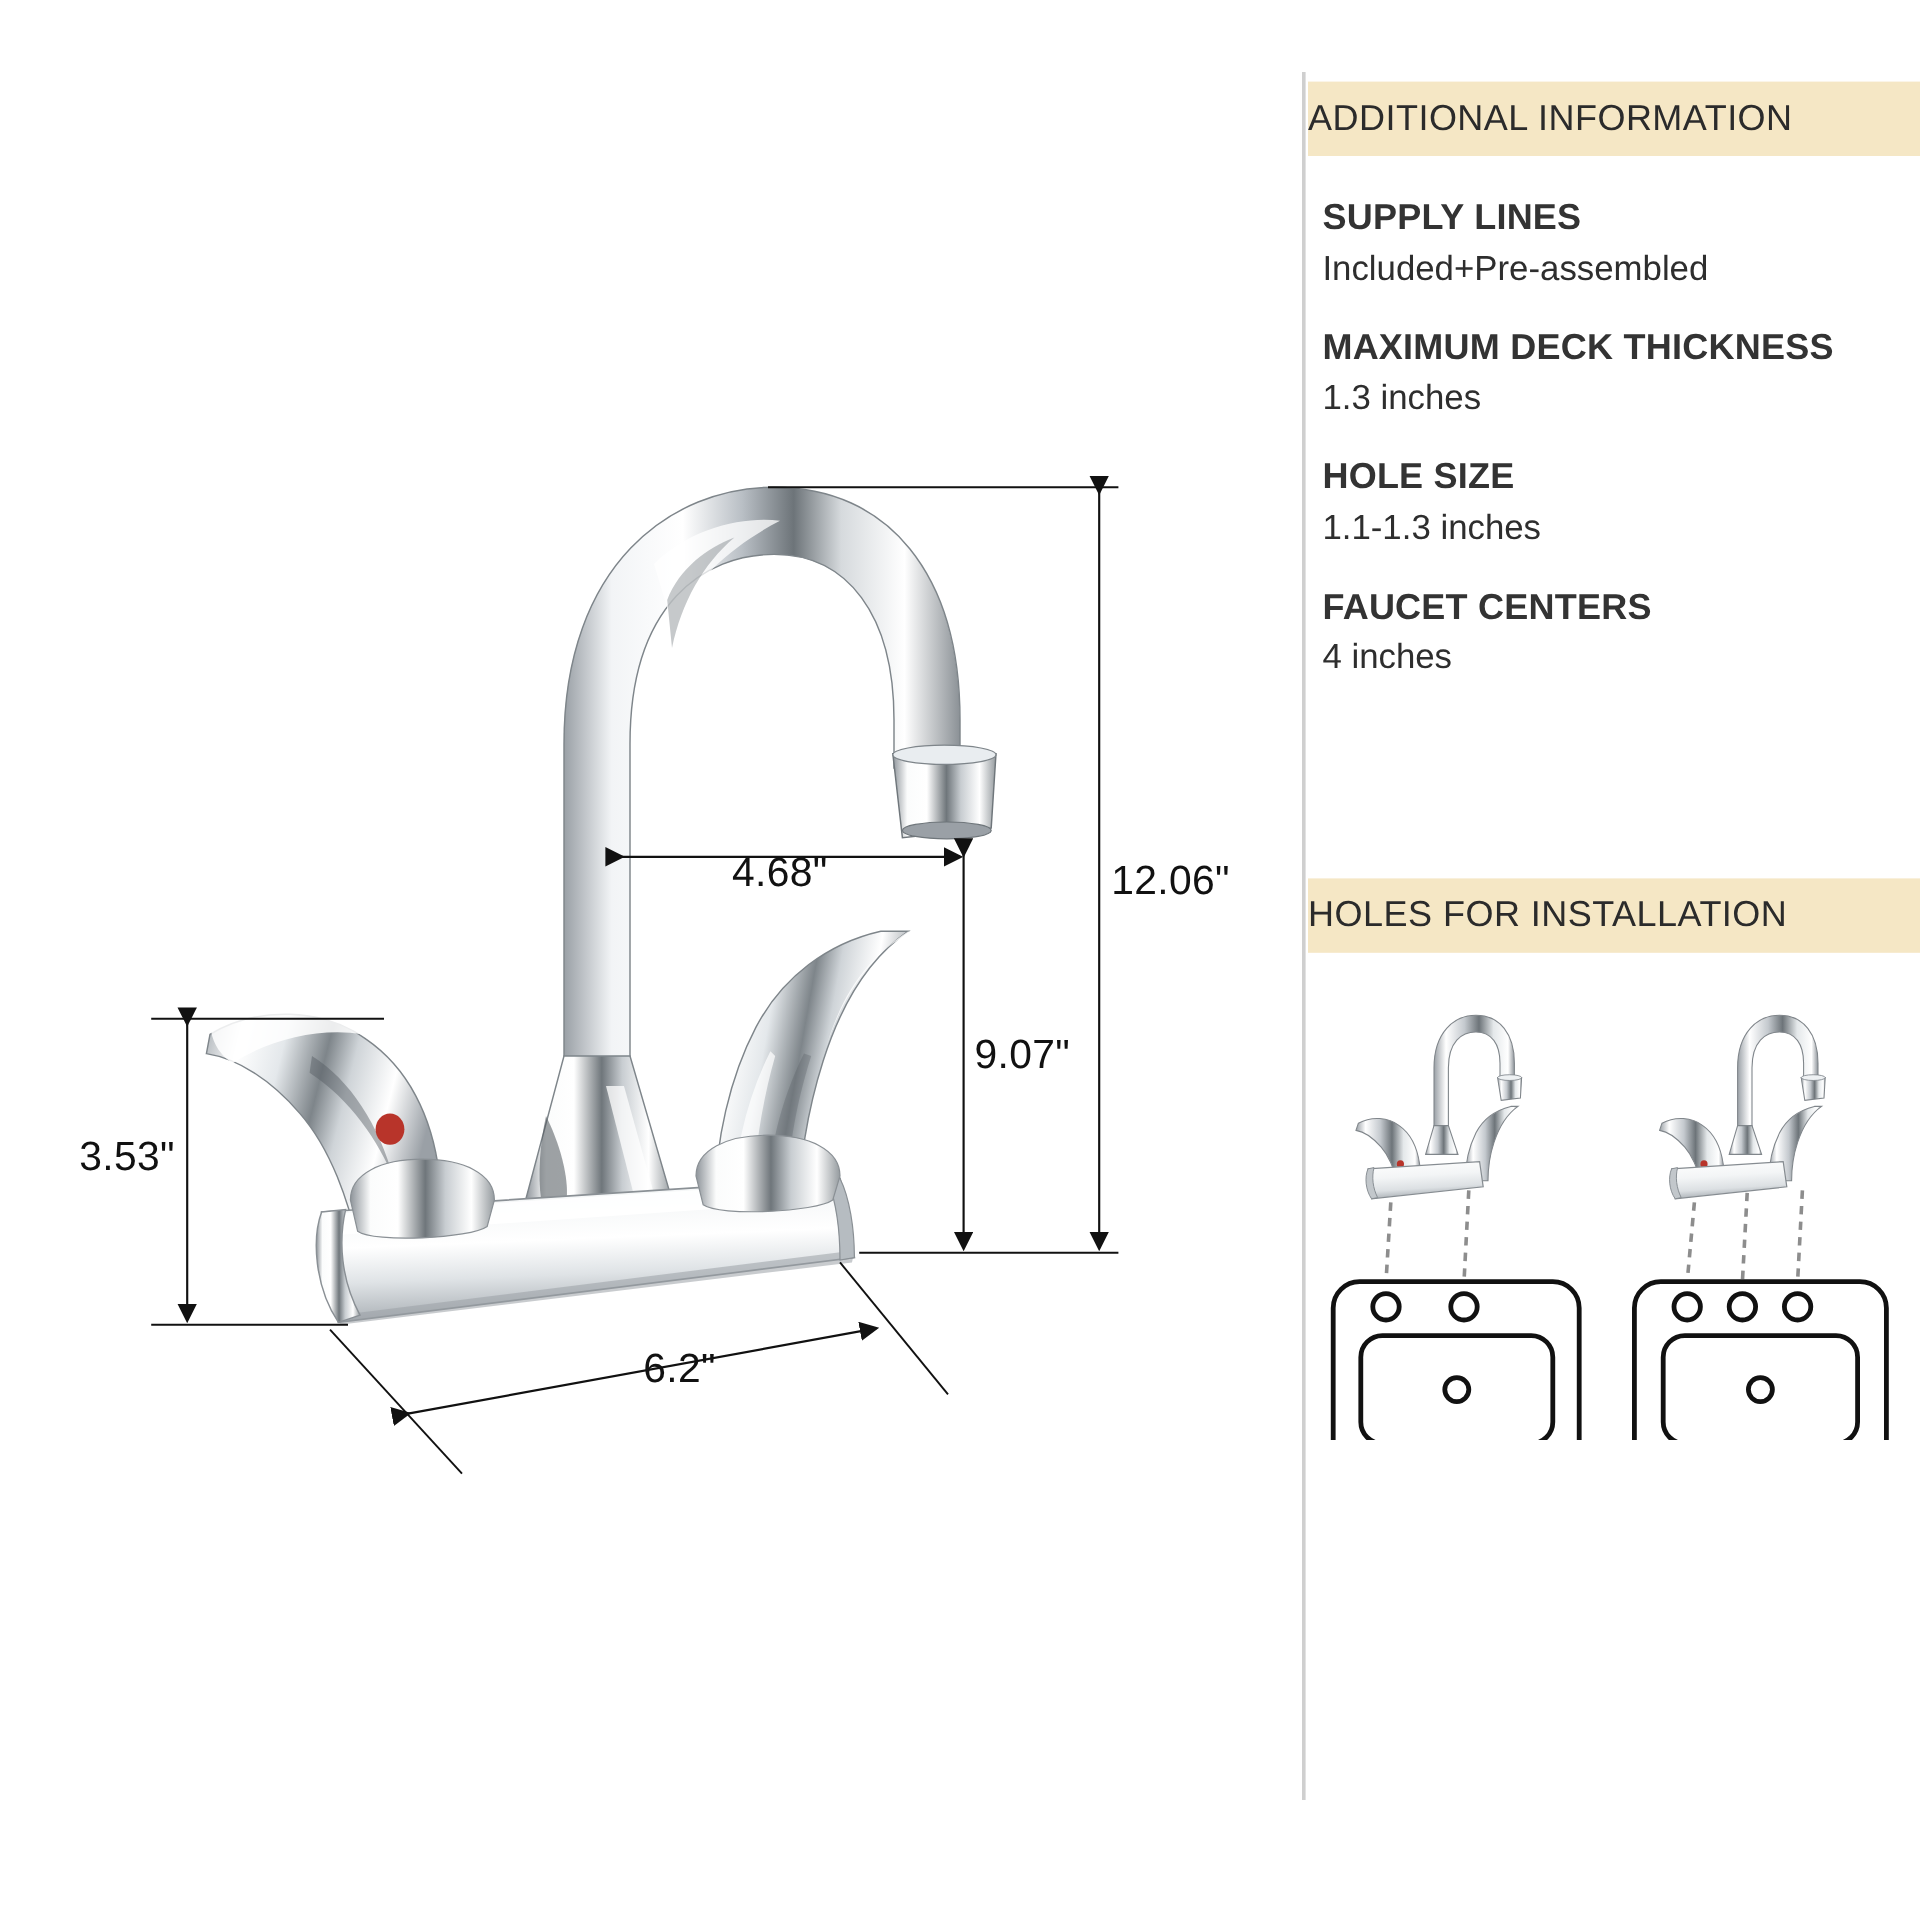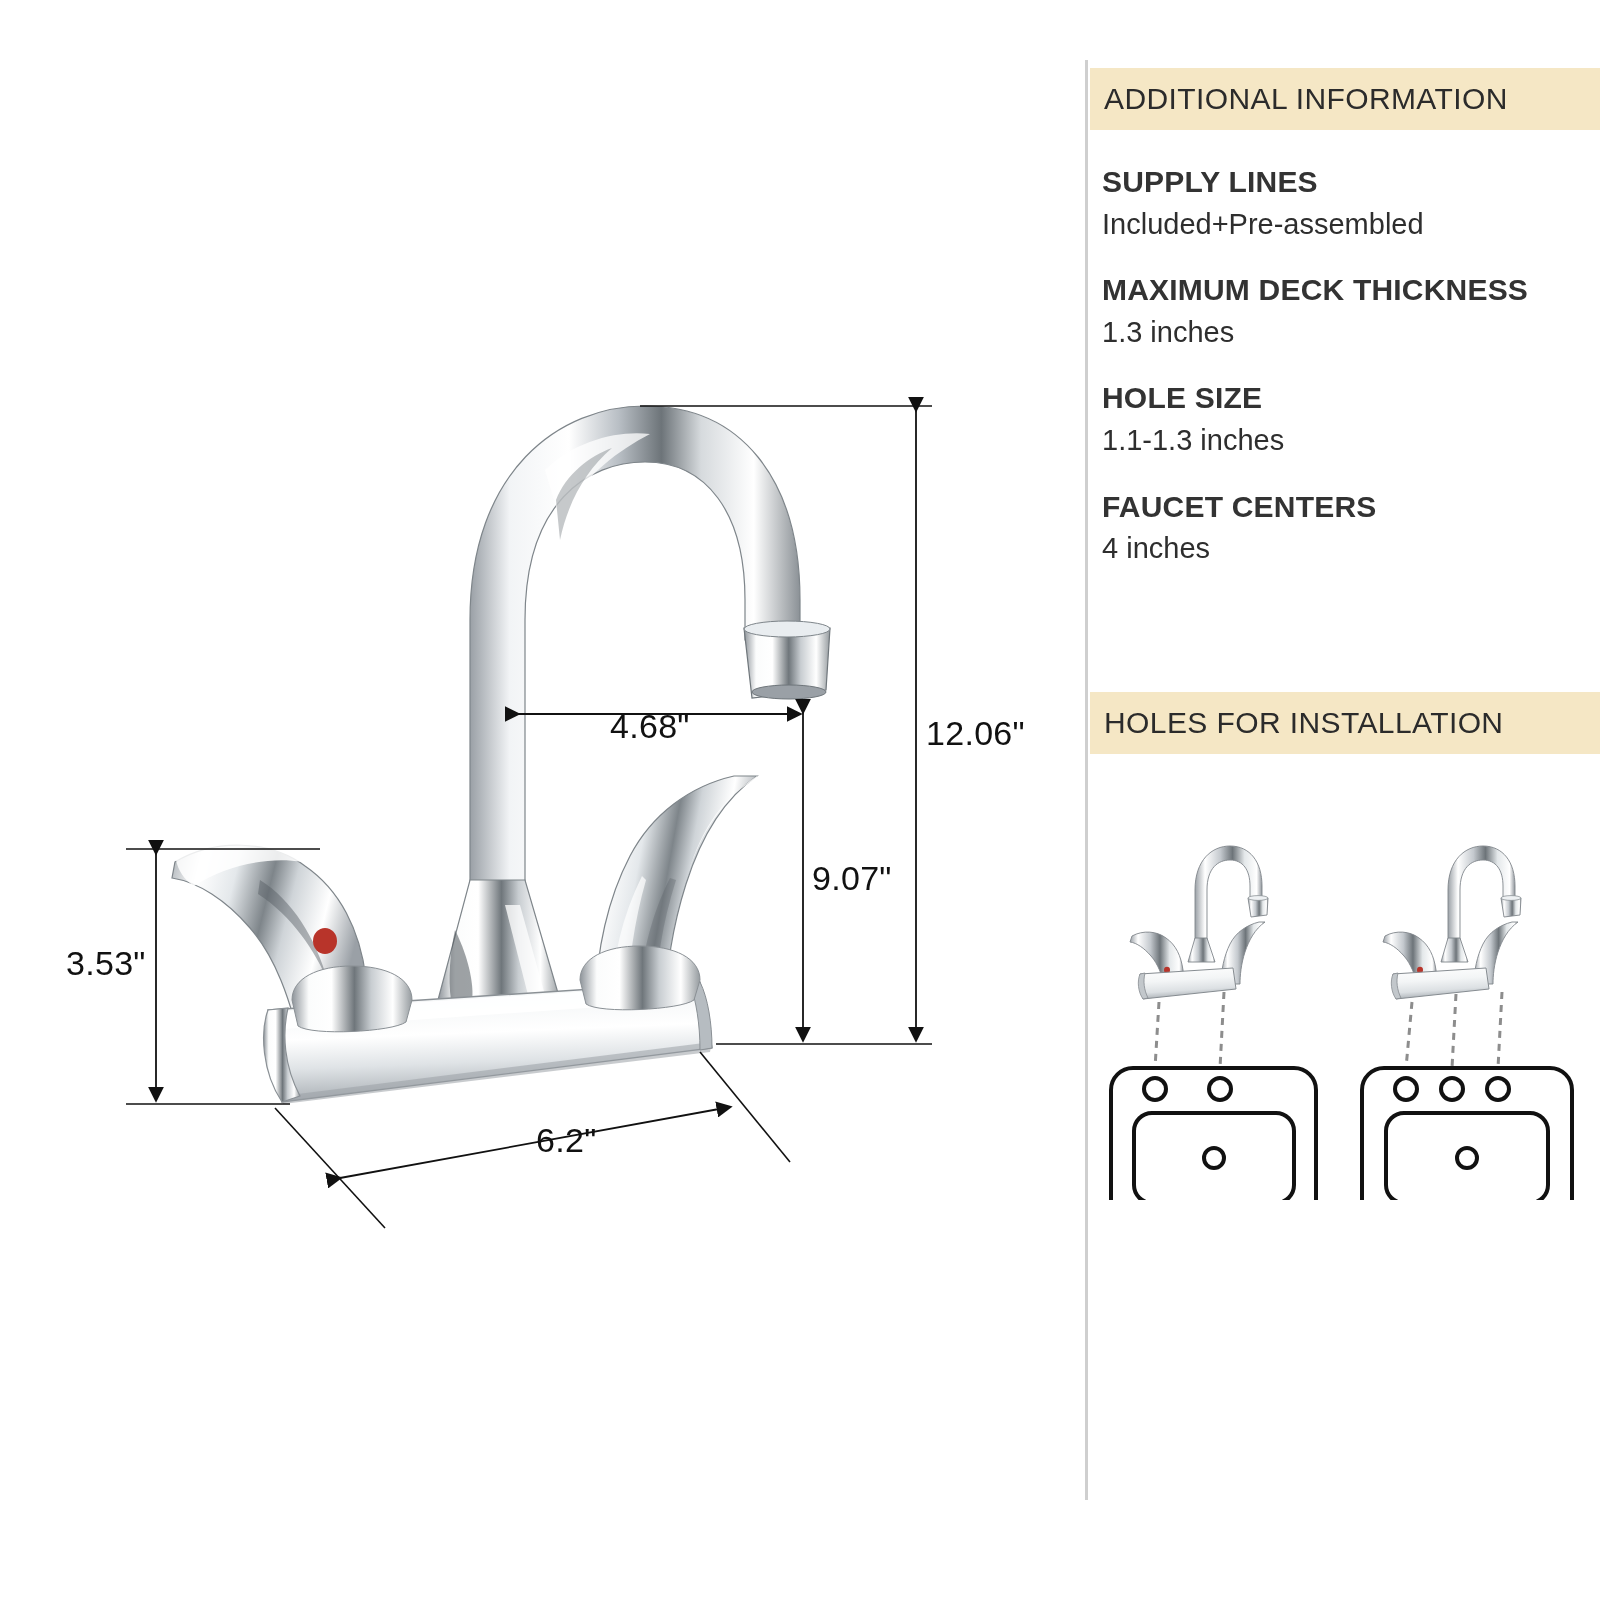--- a/index.html
+++ b/index.html
@@ -56,31 +56,30 @@
   }
   .section-banner {
     position: absolute;
     left: 0;
     width: 510px;
     height: 62px;
     background: #f5e7c5;
     display: flex;
     align-items: center;
     box-sizing: border-box;
-    padding-left: 14px;
   }
   .section-banner-label {
     font-size: 30px;
     font-weight: 400;
     color: #2b2b2b;
     letter-spacing: 0.4px;
     white-space: nowrap;
   }
   #banner-additional-information { top: 68px; }
-  #banner-holes-for-installation { top: 692px; }
+  #banner-holes-for-installation { top: 732px; }
 
   #spec-list {
     position: absolute;
     left: 12px;
     top: 165px;
     width: 500px;
   }
   .spec-item { margin-bottom: 30px; }
   .spec-term {
     font-size: 30px;

